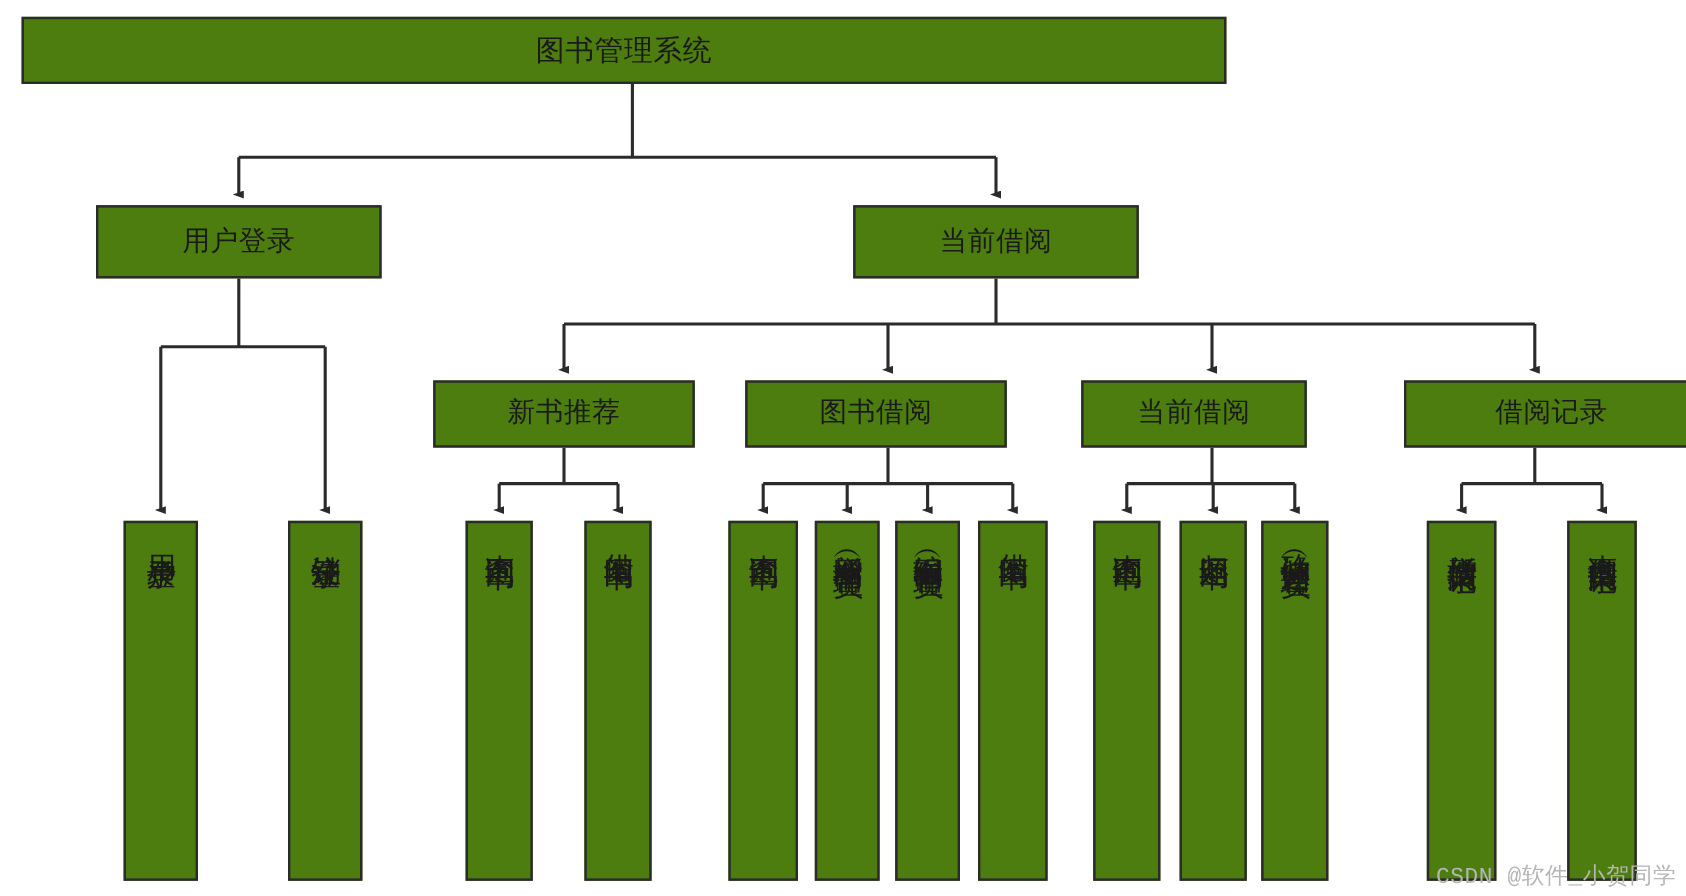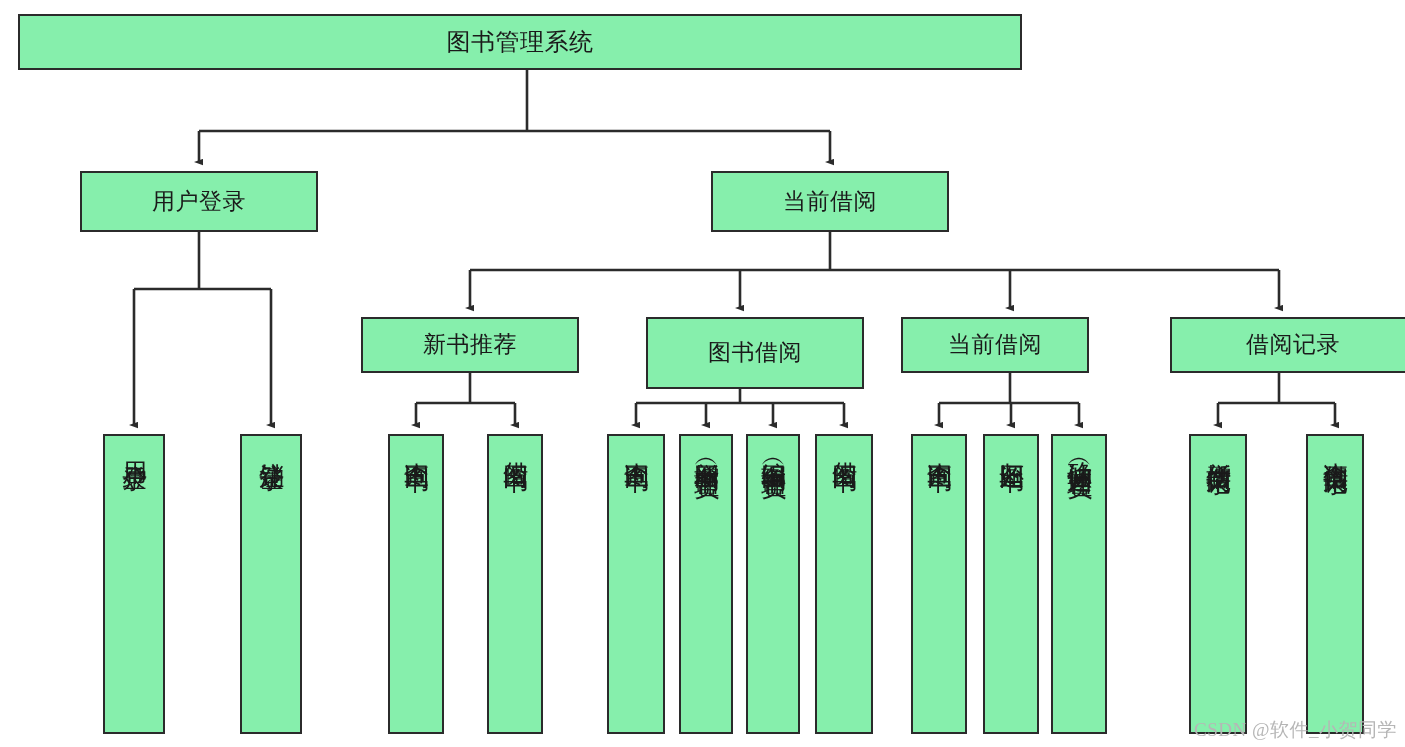--- a/index.html
+++ b/index.html
@@ -21,21 +21,21 @@
     left: 0;
     top: 0;
     width: 1405px;
     height: 747px;
     pointer-events: none;
   }
   .node {
     position: absolute;
     box-sizing: border-box;
     border: 2.5px solid #2b2b2b;
-    background: #86efac;
+    background: #4d7c0f;
     display: flex;
     align-items: center;
     justify-content: center;
     color: #1a1a1a;
   }
   .node .lbl {
     display: block;
     text-align: center;
     line-height: 1.18;
     letter-spacing: 0.5px;
@@ -60,21 +60,21 @@
     line-height: 1.05;
     letter-spacing: 2px;
     white-space: nowrap;
   }
   .watermark {
     position: absolute;
     right: 8px;
     bottom: 4px;
     font-size: 19px;
     color: #b6b6b6;
-    font-family: Liberation Serif, serif;
+    font-family: Liberation Mono, monospace;
     white-space: nowrap;
     letter-spacing: 0.5px;
   }
 </style>
 </head>
 <body>
 
 <div id="canvas">
 
   <svg id="edges" viewBox="0 0 1405 747" xmlns="http://www.w3.org/2000/svg">
@@ -134,21 +134,21 @@
   <div class="node h" style="left: 80px; top: 171px; width: 238px; height: 61px;">
     <span class="lbl">用户登录</span>
   </div>
   <div class="node h" style="left: 711px; top: 171px; width: 238px; height: 61px;">
     <span class="lbl">当前借阅</span>
   </div>
 
   <div class="node h" style="left: 361px; top: 317px; width: 218px; height: 56px;">
     <span class="lbl">新书推荐</span>
   </div>
-  <div class="node h" style="left: 646px; top: 317px; width: 218px; height: 72px;">
+  <div class="node h" style="left: 621px; top: 317px; width: 218px; height: 56px;">
     <span class="lbl">图书借阅</span>
   </div>
   <div class="node h" style="left: 901px; top: 317px; width: 188px; height: 56px;">
     <span class="lbl">当前借阅</span>
   </div>
   <div class="node h" style="left: 1170px; top: 317px; width: 246px; height: 56px;">
     <span class="lbl">借阅记录</span>
   </div>
 
   <div class="node v" style="left: 103px; top: 434px; width: 62px; height: 300px;">

